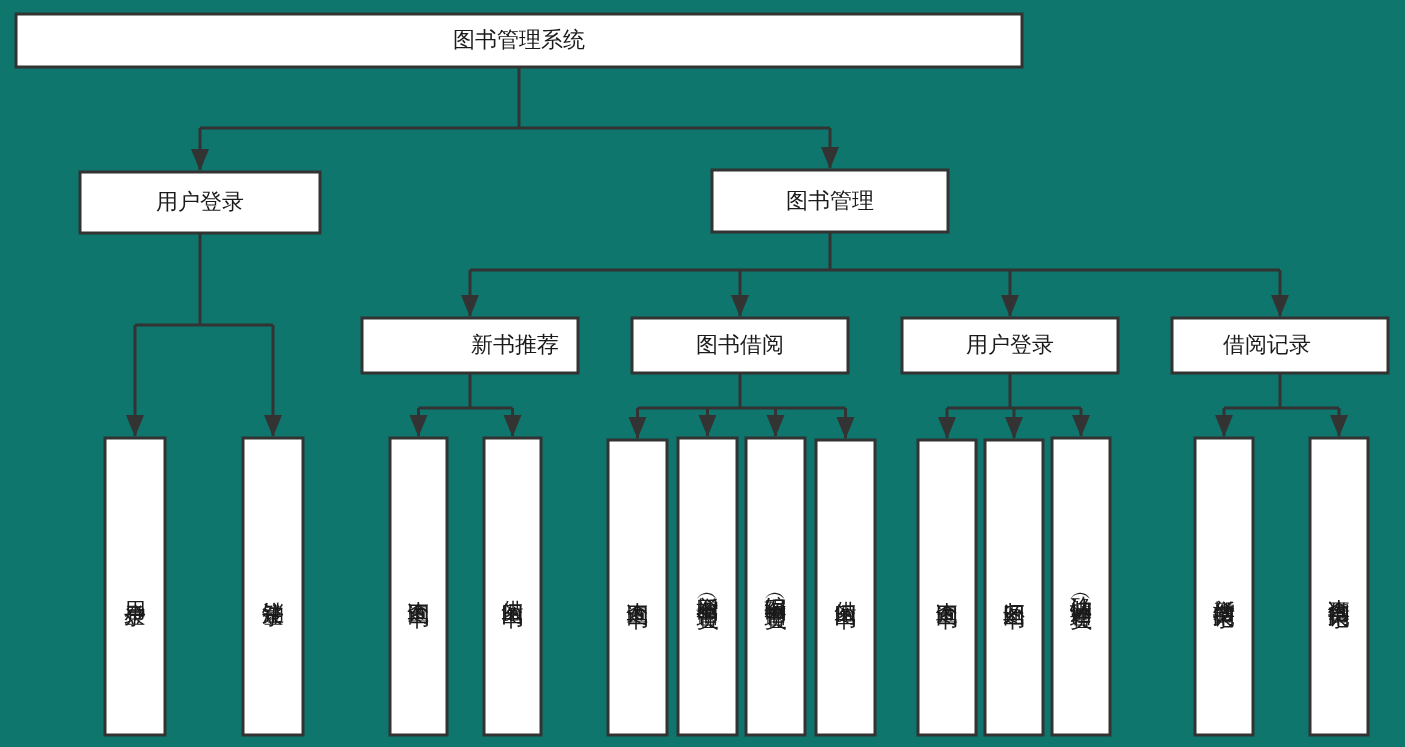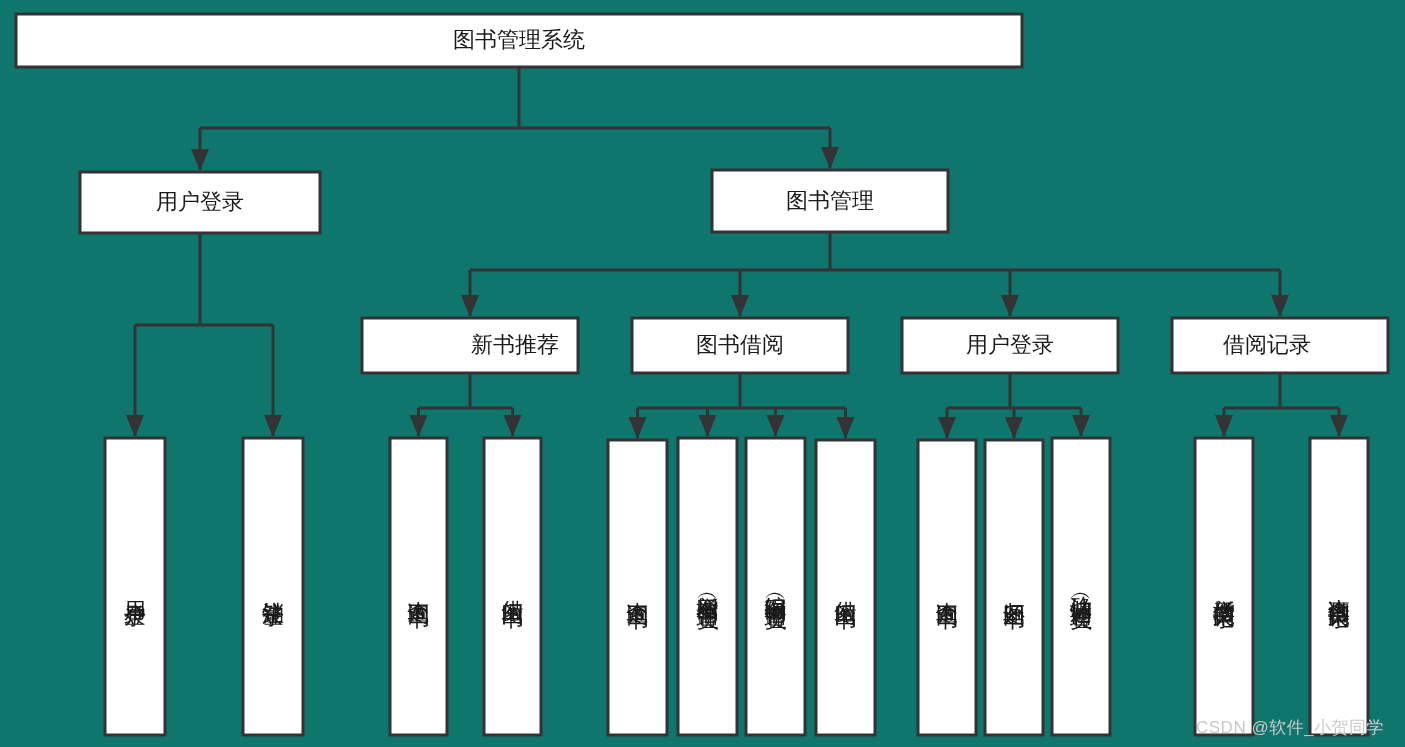--- a/index.html
+++ b/index.html
@@ -178,15 +178,14 @@
       <div class="v-label" style="left: 816px; top: 440px; width: 59px; height: 295px;">借阅图书</div>
       <div class="h-label" style="left: 902px; top: 318px; width: 216px; height: 55px;">用户登录</div>
       <div class="v-label" style="left: 918px; top: 440px; width: 58px; height: 295px;">查询图书</div>
       <div class="v-label" style="left: 985px; top: 440px; width: 58px; height: 295px;">归还图书</div>
       <div class="v-label" style="left: 1052px; top: 438px; width: 58px; height: 297px;">确认归还（管理员）</div>
       <div class="h-label" style="left: 1172px; top: 318px; width: 190px; height: 55px;">借阅记录</div>
       <div class="v-label" style="left: 1195px; top: 438px; width: 58px; height: 297px;">新增借阅记录</div>
       <div class="v-label" style="left: 1310px; top: 438px; width: 58px; height: 297px;">查询借阅记录</div>
     </div>
 
-  <div class="watermark" style="left:1196px; top:716px;">CSDN @软件_小贺同学</div>
 
 </div>
 
 </body></html>

